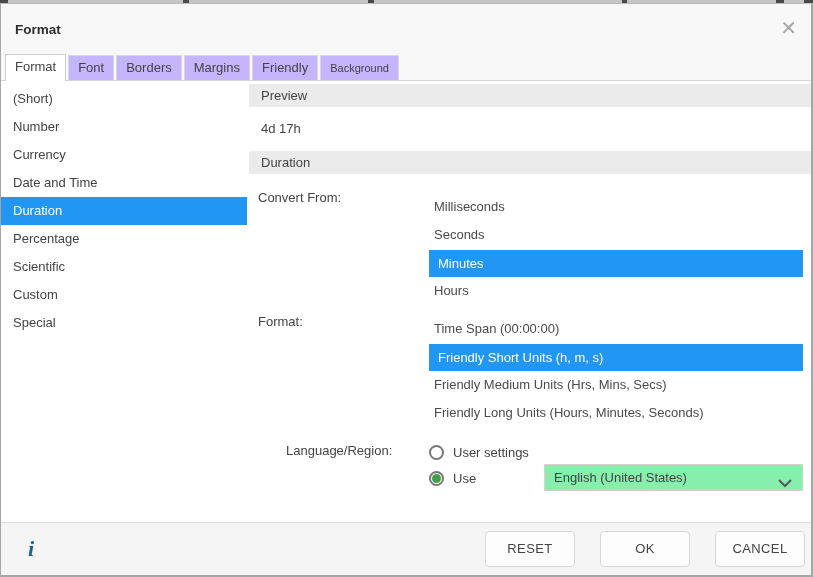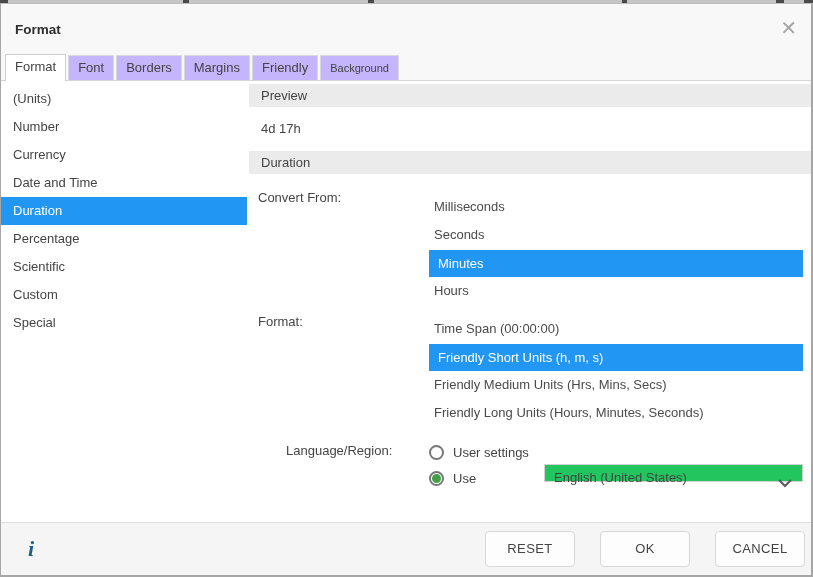--- a/index.html
+++ b/index.html
@@ -62,22 +62,22 @@
   .opt { height:28px; line-height:28px; padding-left:5px; font-size:13px; color:#4a4a4a; cursor:pointer; white-space:nowrap; }
   .opt.selected { background:#2196f3; color:#fff; padding-left:9px; height:27px; line-height:27px; margin:1px 0 0 0; }
 
   .radio-row { position:absolute; left:180px; height:20px; display:flex; align-items:center; cursor:pointer; }
   .radio-row-1 { top:361px; }
   .radio-row-2 { top:387px; }
   .radio { width:15px; height:15px; border:2px solid #787878; border-radius:50%; background:#fff; flex:0 0 auto; }
   .radio.checked::after { content:""; display:block; width:9px; height:9px; margin:1px; background:#43a047; border-radius:50%; }
   .radio-label { margin-left:9px; font-size:13px; color:#444; }
 
-  .dropdown { position:absolute; left:295px; top:383px; width:259px; height:18px;
-    border:1px solid #d2d2d2; background:#22c55e; cursor:pointer; }
+  .dropdown { position:absolute; left:295px; top:383px; width:259px; height:27px;
+    border:1px solid #d2d2d2; background:#86efac; cursor:pointer; }
   .dropdown-value { position:absolute; left:9px; top:0; line-height:25px; font-size:13px; color:#444; }
   .dropdown-chevron { position:absolute; right:10px; top:9px; }
 
   
   .dlg-footer { position:absolute; left:0; bottom:0; width:810px; height:53px; background:#f5f5f5; border-top:1px solid #dcdcdc; }
   .info-icon { position:absolute; left:27px; top:13px; font-family:"Liberation Serif", serif;
     font-style:italic; font-weight:700; font-size:22px; color:#1a618f; }
   .btn-row { position:absolute; right:6px; top:8px; display:flex; gap:25px; }
   .btn { width:90px; height:36px; background:#fdfdfd; border:1px solid #d8d8d8; border-radius:4px;
     font-family:"Liberation Sans", sans-serif; font-size:13px; color:#444; letter-spacing:0.4px; cursor:pointer;
@@ -108,21 +108,21 @@
       <div class="tab">Font</div>
       <div class="tab">Borders</div>
       <div class="tab">Margins</div>
       <div class="tab">Friendly</div>
       <div class="tab small">Background</div>
     </div>
 
     <div class="dlg-body">
 
       <div class="sidebar">
-        <div class="side-item">(Units)</div>
+        <div class="side-item">(Short)</div>
         <div class="side-item">Number</div>
         <div class="side-item">Currency</div>
         <div class="side-item">Date and Time</div>
         <div class="side-item selected">Duration</div>
         <div class="side-item">Percentage</div>
         <div class="side-item">Scientific</div>
         <div class="side-item">Custom</div>
         <div class="side-item">Special</div>
       </div>
 

